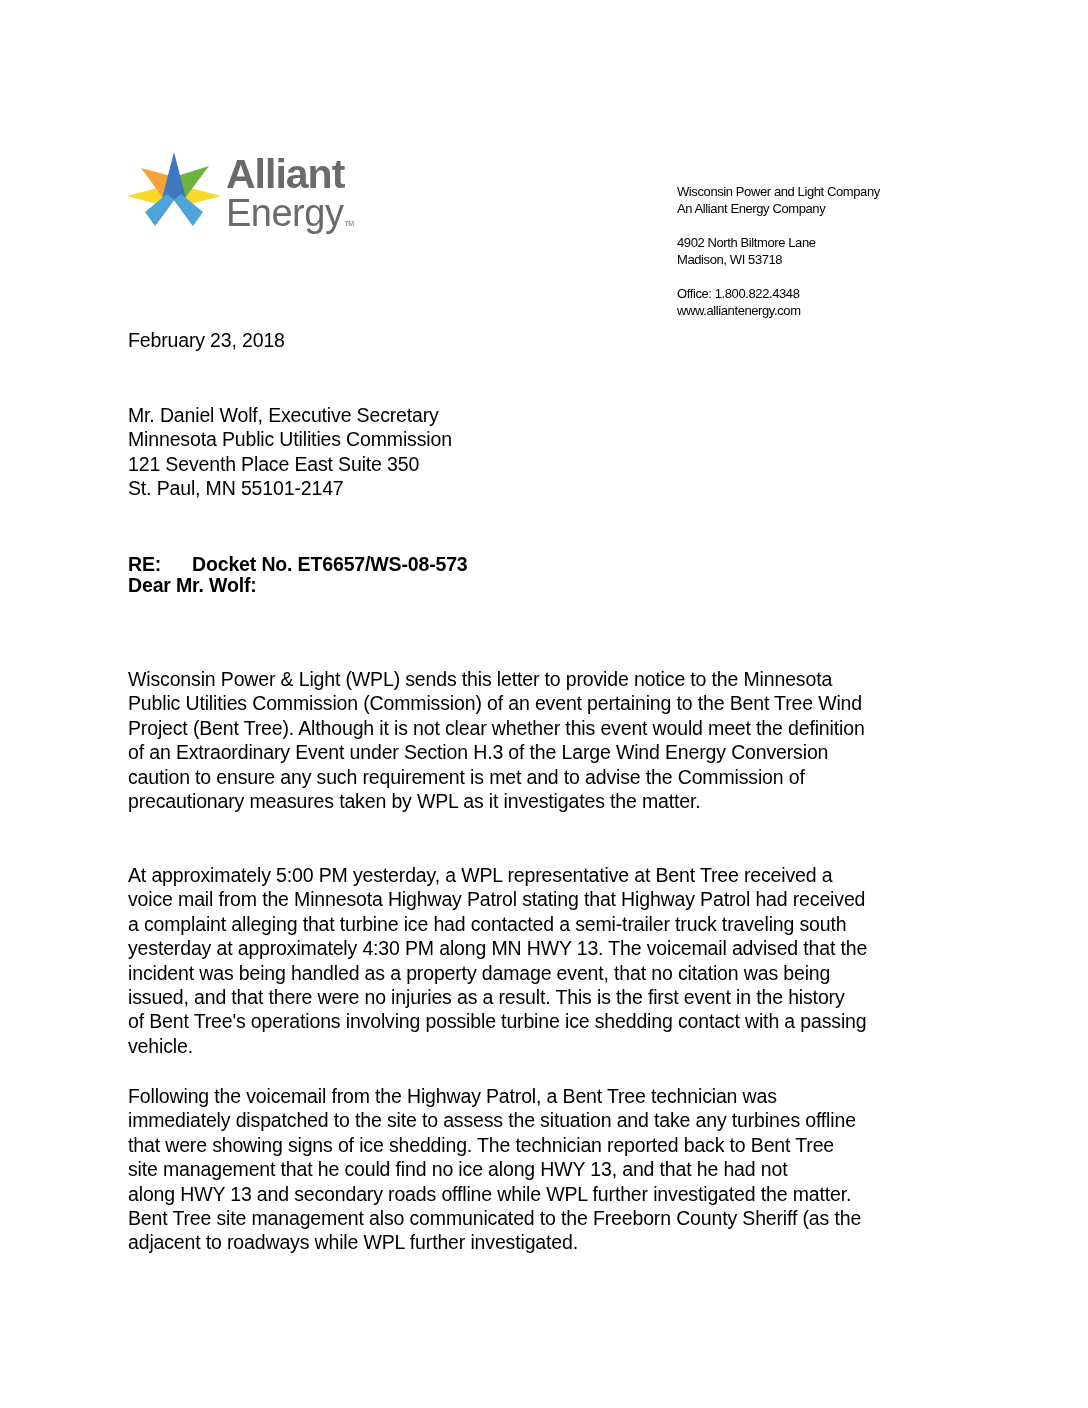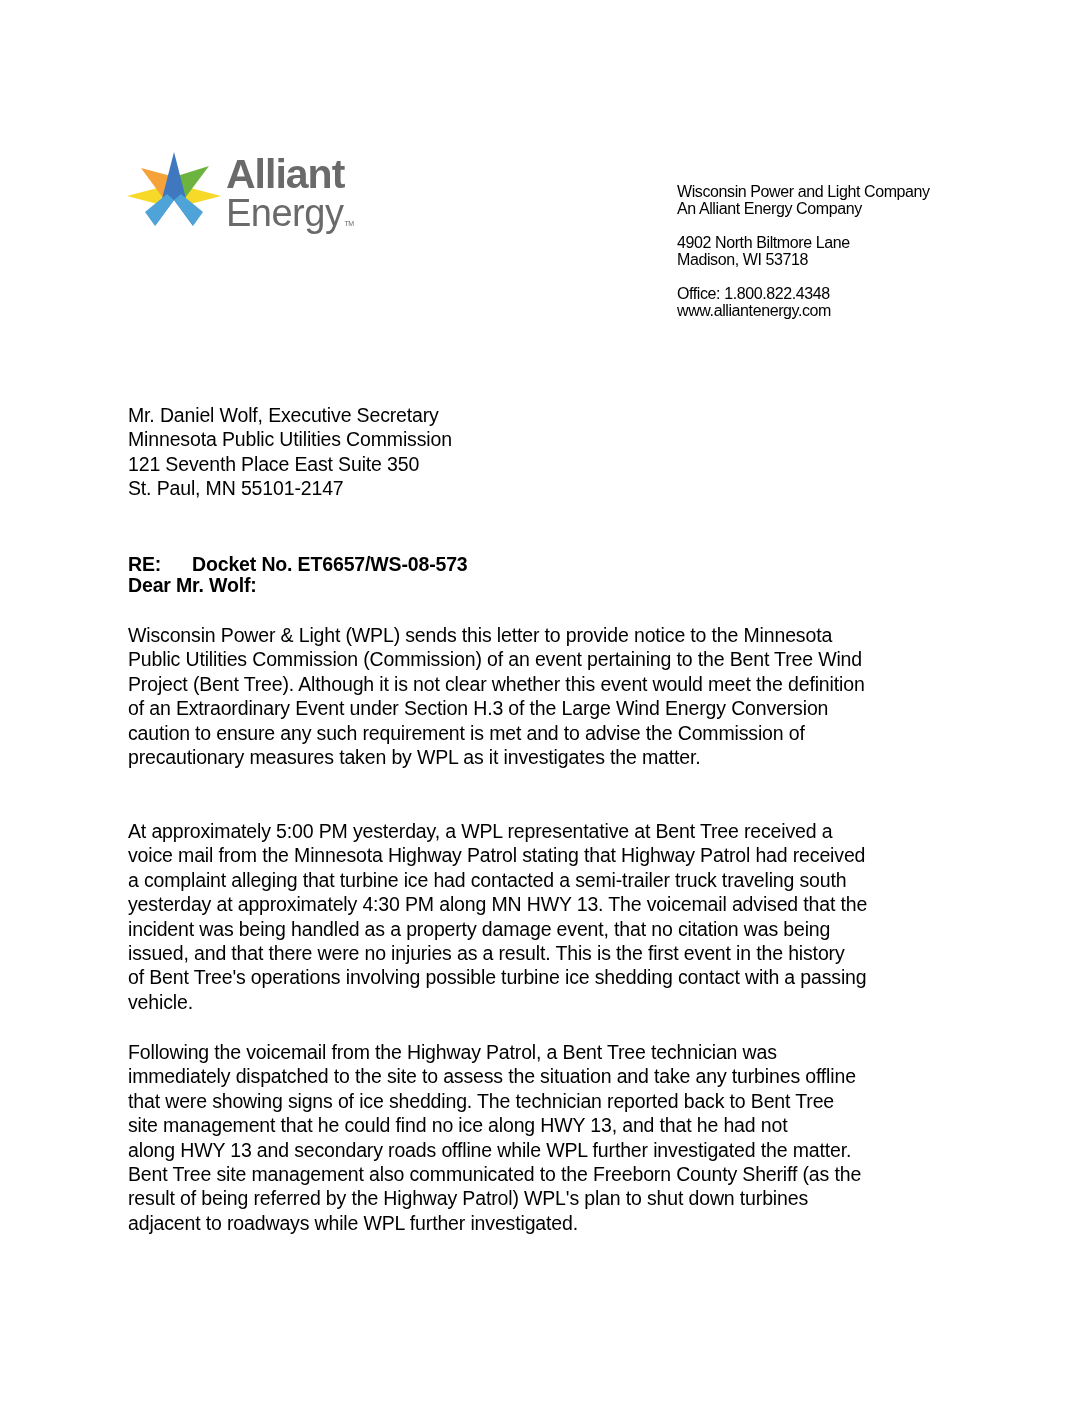--- a/index.html
+++ b/index.html
@@ -8,35 +8,35 @@
   .page { position: absolute; left: 0; top: 0; width: 1088px; height: 1408px; background: #fff; }
 
   .logo { position: absolute; left: 127px; top: 150px; width: 230px; height: 90px; }
   .logo svg.mark { position: absolute; left: 0; top: 0; width: 94px; height: 84px; }
   .logo .word1 { position: absolute; left: 99px; top: 4px; font-size: 41px; font-weight: bold;
                  color: #6a6a6a; letter-spacing: -1px; line-height: 1; }
   .logo .word2 { position: absolute; left: 99px; top: 44px; font-size: 38px; color: #6a6a6a;
                  letter-spacing: -0.5px; line-height: 1; }
   .logo .tm { font-size: 7px; vertical-align: baseline; margin-left: 1px; }
 
-  .company-block { position: absolute; left: 677px; top: 183px; font-size: 16px; line-height: 17px;
+  .company-block { position: absolute; left: 677px; top: 183px; font-size: 13px; line-height: 17px;
                    letter-spacing: -0.4px; }
   .company-block .gap { height: 17px; }
 
   .body-text { position: absolute; left: 128px; width: 840px; font-size: 19.5px; line-height: 24.4px;
                letter-spacing: -0.15px; }
   .date { top: 328px; }
   .address { top: 403px; }
   .re { top: 552px; font-weight: bold; }
   .re .label { display: inline-block; width: 64px; }
   .salutation { top: 573px; font-weight: bold; }
   .para1 { top: 623px; }
   .para2 { top: 819px; }
   .para3 { top: 1040px; }
-  .para { white-space: normal; }
+  .para { white-space: normal; margin-top: 44px; }
   .line { display: block; white-space: nowrap; }
 </style>
 </head>
 <body>
 
 <div class="page">
 
   <div class="logo">
     <svg class="mark" viewBox="0 0 94 84">
 
@@ -59,20 +59,21 @@
     <div>Wisconsin Power and Light Company</div>
     <div>An Alliant Energy Company</div>
     <div class="gap"></div>
     <div>4902 North Biltmore Lane</div>
     <div>Madison, WI  53718</div>
     <div class="gap"></div>
     <div>Office: 1.800.822.4348</div>
     <div>www.alliantenergy.com</div>
   </div>
 
+  <div class="body-text date">February 23, 2018</div>
 
   <div class="body-text address">
     <span class="line">Mr. Daniel Wolf, Executive Secretary</span>
     <span class="line">Minnesota Public Utilities Commission</span>
     <span class="line">121 Seventh Place East Suite 350</span>
     <span class="line">St. Paul, MN 55101-2147</span>
   </div>
 
   <div class="body-text re">
     <span class="label">RE:</span><span>Docket No. ET6657/WS-08-573</span>
@@ -100,17 +101,16 @@
     <span class="line">vehicle.</span>
   </div>
 
   <div class="body-text para para3">
     <span class="line">Following the voicemail from the Highway Patrol, a Bent Tree technician was</span>
     <span class="line">immediately dispatched to the site to assess the situation and take any turbines offline</span>
     <span class="line">that were showing signs of ice shedding.  The technician reported back to Bent Tree</span>
     <span class="line">site management that he could find no ice along HWY 13, and that he had not</span>
     <span class="line">along HWY 13 and secondary roads offline while WPL further investigated the matter.</span>
     <span class="line">Bent Tree site management also communicated to the Freeborn County Sheriff (as the</span>
-    <span class="line">result of being referred by the Highway Patrol) WPL's plan to shut down turbines</span>
     <span class="line">adjacent to roadways while WPL further investigated.</span>
   </div>
 
 </div>
 
 </body></html>

